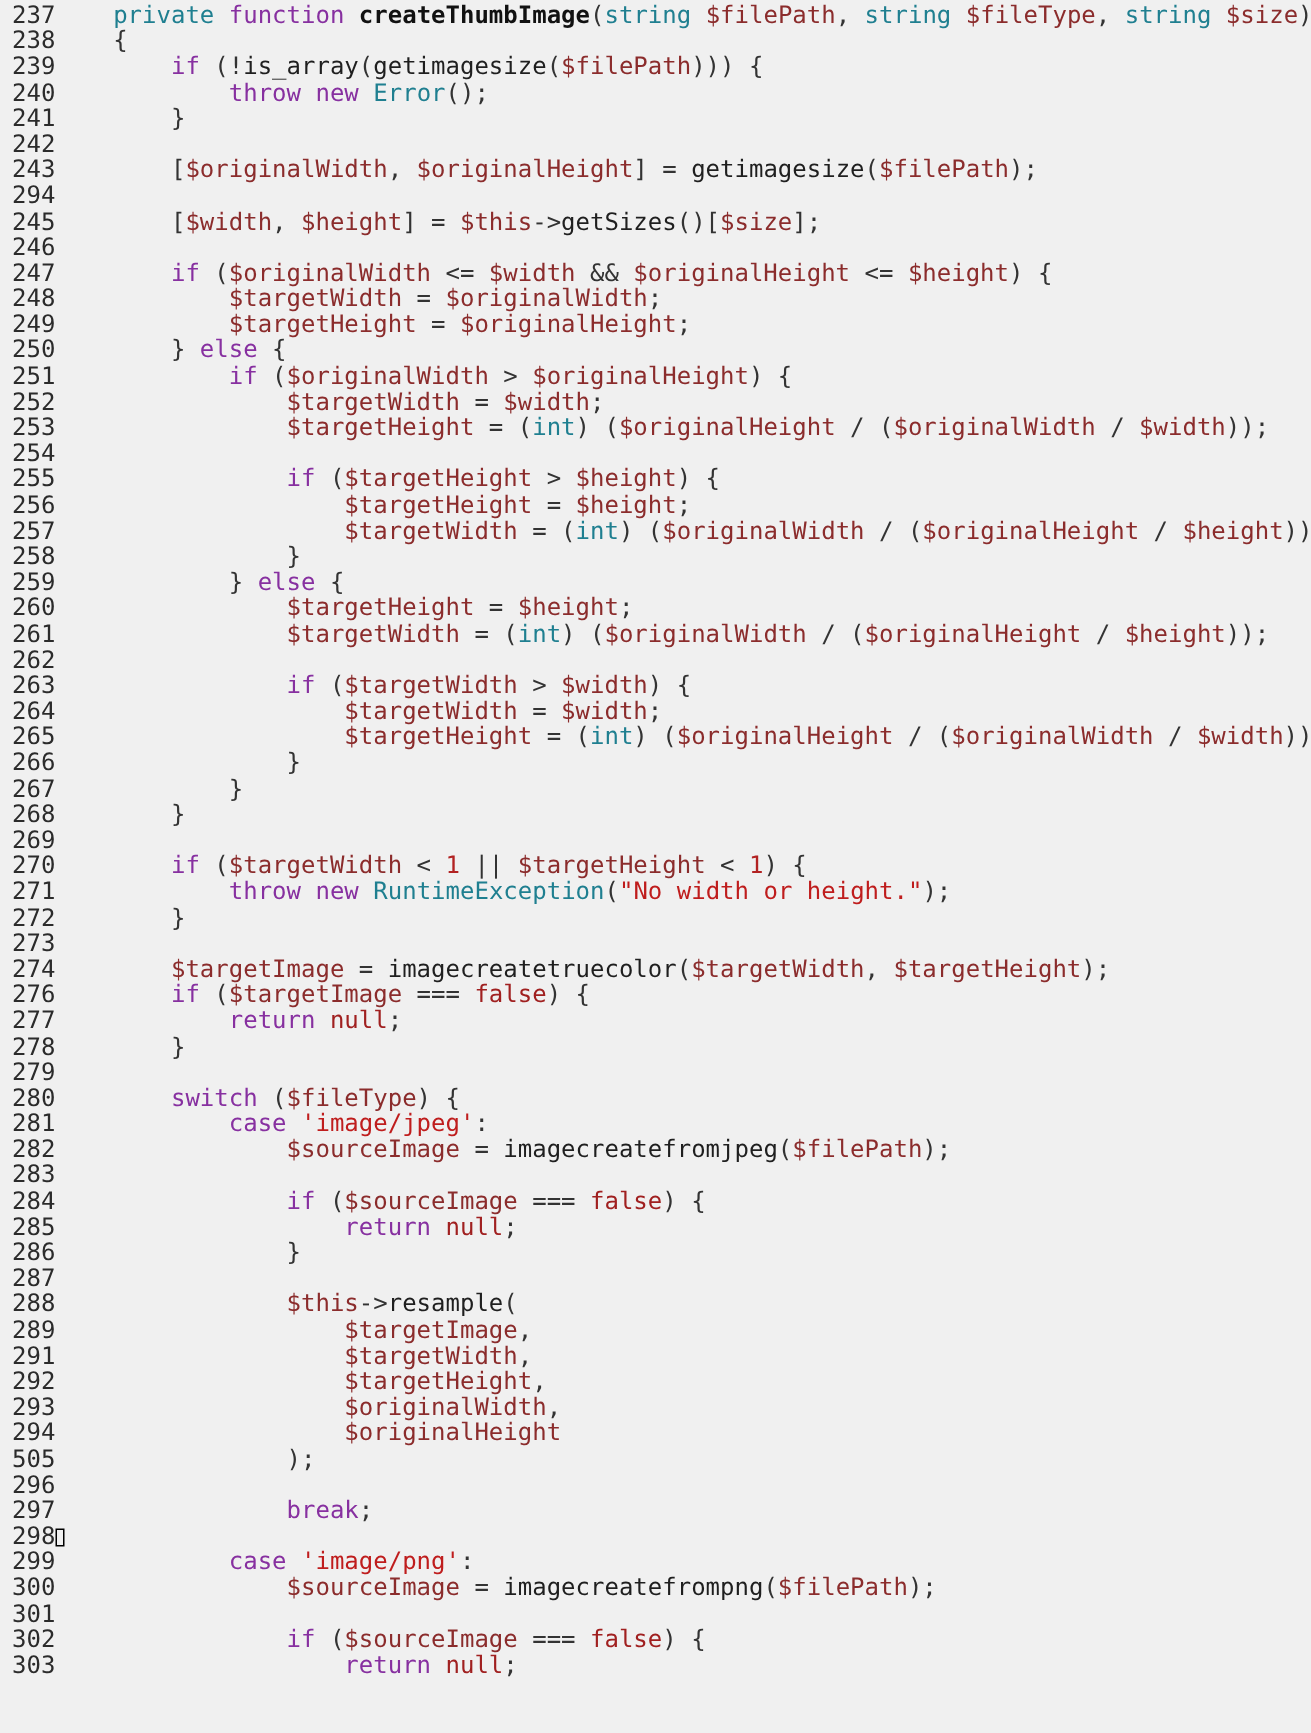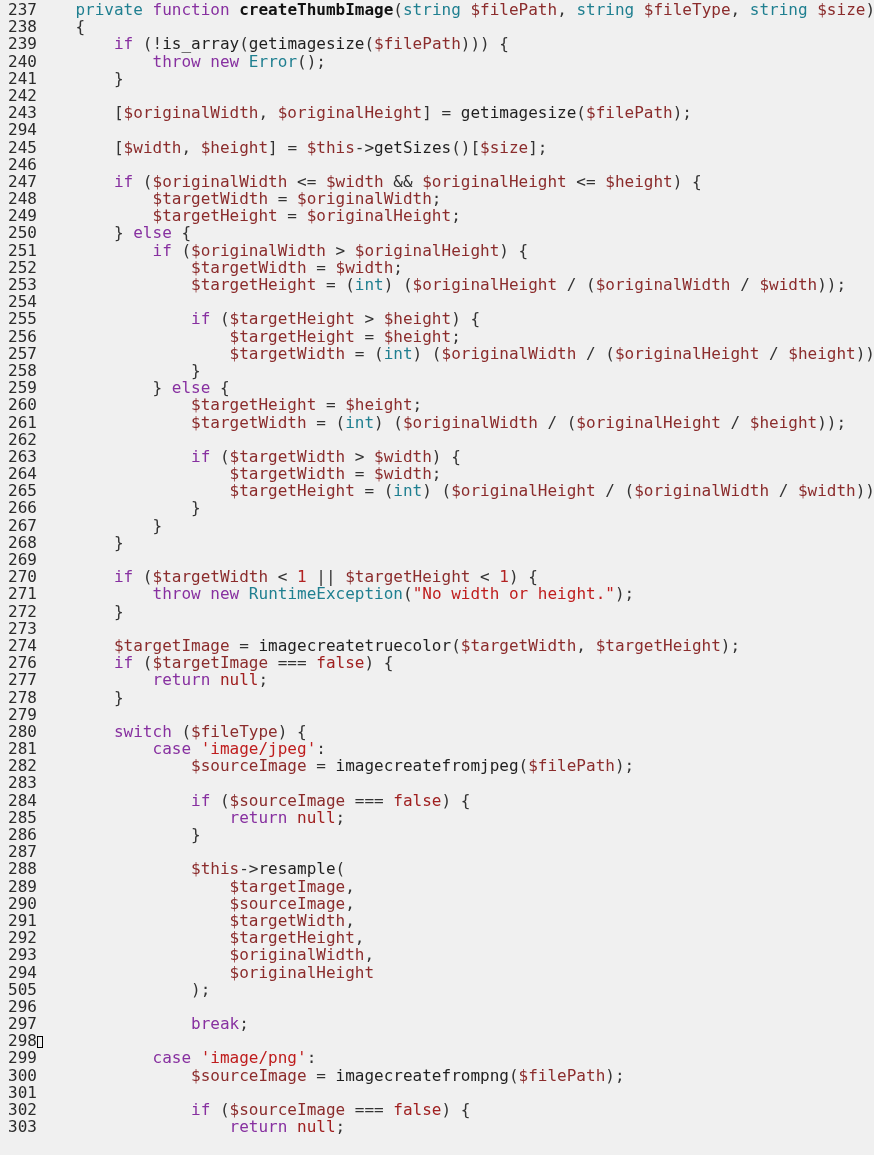--- a/index.html
+++ b/index.html
@@ -95,21 +95,20 @@
     <div class="line"><span class="ln">280</span><span class="codetext"><span class="tok-p">        </span><span class="tok-k">switch</span><span class="tok-p"> (</span><span class="tok-v">$fileType</span><span class="tok-p">) {</span></span></div>
     <div class="line"><span class="ln">281</span><span class="codetext"><span class="tok-p">            </span><span class="tok-k">case</span><span class="tok-p"> </span><span class="tok-s">'image/jpeg'</span><span class="tok-p">:</span></span></div>
     <div class="line"><span class="ln">282</span><span class="codetext"><span class="tok-p">                </span><span class="tok-v">$sourceImage</span><span class="tok-p"> = </span><span class="tok-f">imagecreatefromjpeg</span><span class="tok-p">(</span><span class="tok-v">$filePath</span><span class="tok-p">);</span></span></div>
     <div class="line"><span class="ln">283</span><span class="codetext"></span></div>
     <div class="line"><span class="ln">284</span><span class="codetext"><span class="tok-p">                </span><span class="tok-k">if</span><span class="tok-p"> (</span><span class="tok-v">$sourceImage</span><span class="tok-p"> === </span><span class="tok-b">false</span><span class="tok-p">) {</span></span></div>
     <div class="line"><span class="ln">285</span><span class="codetext"><span class="tok-p">                    </span><span class="tok-k">return</span><span class="tok-p"> </span><span class="tok-b">null</span><span class="tok-p">;</span></span></div>
     <div class="line"><span class="ln">286</span><span class="codetext"><span class="tok-p">                }</span></span></div>
     <div class="line"><span class="ln">287</span><span class="codetext"></span></div>
     <div class="line"><span class="ln">288</span><span class="codetext"><span class="tok-p">                </span><span class="tok-v">$this</span><span class="tok-p">-&gt;</span><span class="tok-f">resample</span><span class="tok-p">(</span></span></div>
     <div class="line"><span class="ln">289</span><span class="codetext"><span class="tok-p">                    </span><span class="tok-v">$targetImage</span><span class="tok-p">,</span></span></div>
-    <div class="line"><span class="ln">290</span><span class="codetext"><span class="tok-p">                    </span><span class="tok-v">$sourceImage</span><span class="tok-p">,</span></span></div>
     <div class="line"><span class="ln">291</span><span class="codetext"><span class="tok-p">                    </span><span class="tok-v">$targetWidth</span><span class="tok-p">,</span></span></div>
     <div class="line"><span class="ln">292</span><span class="codetext"><span class="tok-p">                    </span><span class="tok-v">$targetHeight</span><span class="tok-p">,</span></span></div>
     <div class="line"><span class="ln">293</span><span class="codetext"><span class="tok-p">                    </span><span class="tok-v">$originalWidth</span><span class="tok-p">,</span></span></div>
     <div class="line"><span class="ln">294</span><span class="codetext"><span class="tok-p">                    </span><span class="tok-v">$originalHeight</span></span></div>
     <div class="line"><span class="ln">505</span><span class="codetext"><span class="tok-p">                );</span></span></div>
     <div class="line"><span class="ln">296</span><span class="codetext"></span></div>
     <div class="line"><span class="ln">297</span><span class="codetext"><span class="tok-p">                </span><span class="tok-k">break</span><span class="tok-p">;</span></span></div>
     <div class="line"><span class="ln">298</span><span class="codetext"><span class="cursor"></span></span></div>
     <div class="line"><span class="ln">299</span><span class="codetext"><span class="tok-p">            </span><span class="tok-k">case</span><span class="tok-p"> </span><span class="tok-s">'image/png'</span><span class="tok-p">:</span></span></div>
     <div class="line"><span class="ln">300</span><span class="codetext"><span class="tok-p">                </span><span class="tok-v">$sourceImage</span><span class="tok-p"> = </span><span class="tok-f">imagecreatefrompng</span><span class="tok-p">(</span><span class="tok-v">$filePath</span><span class="tok-p">);</span></span></div>

